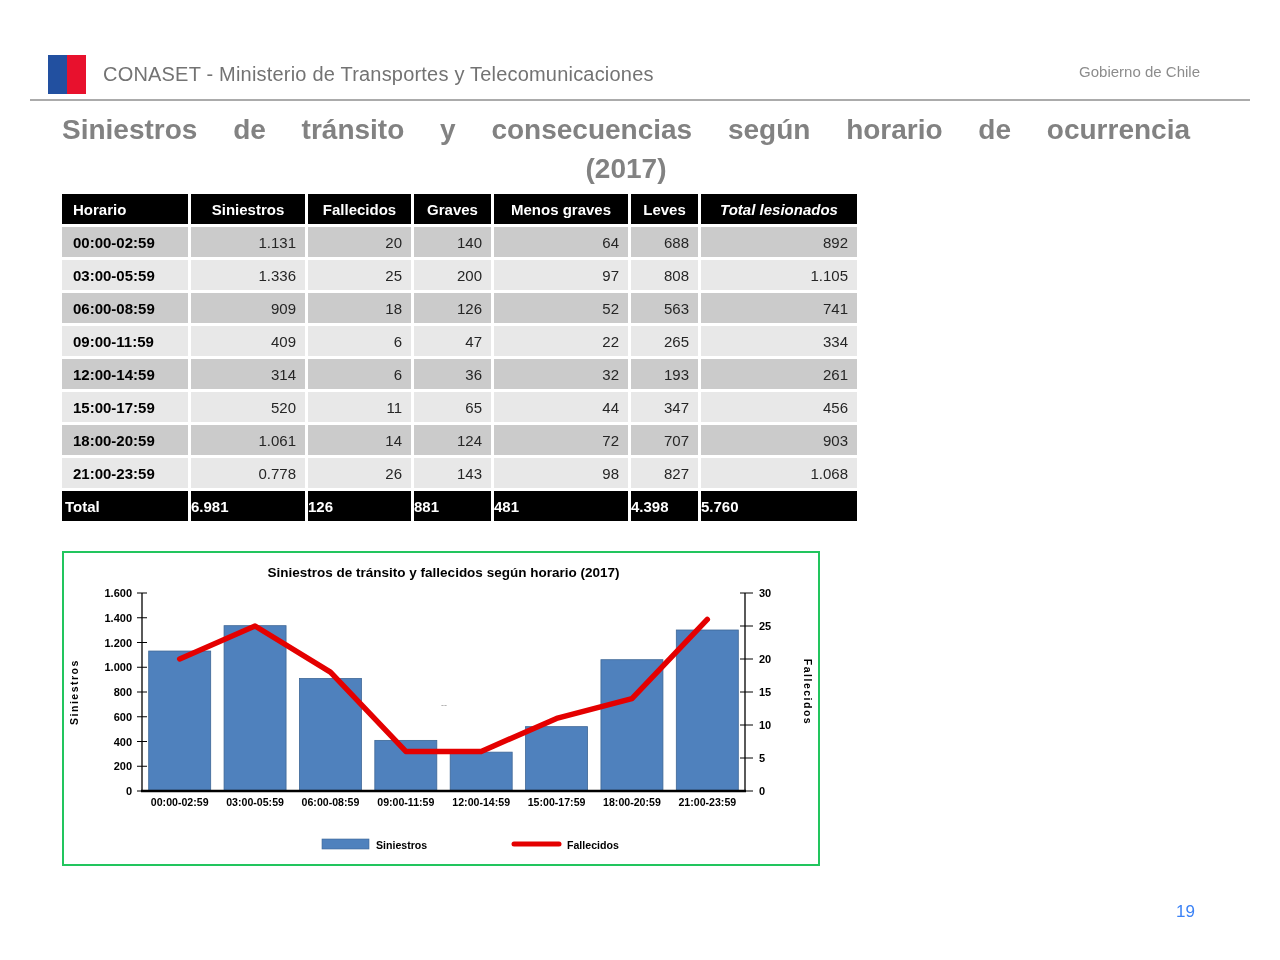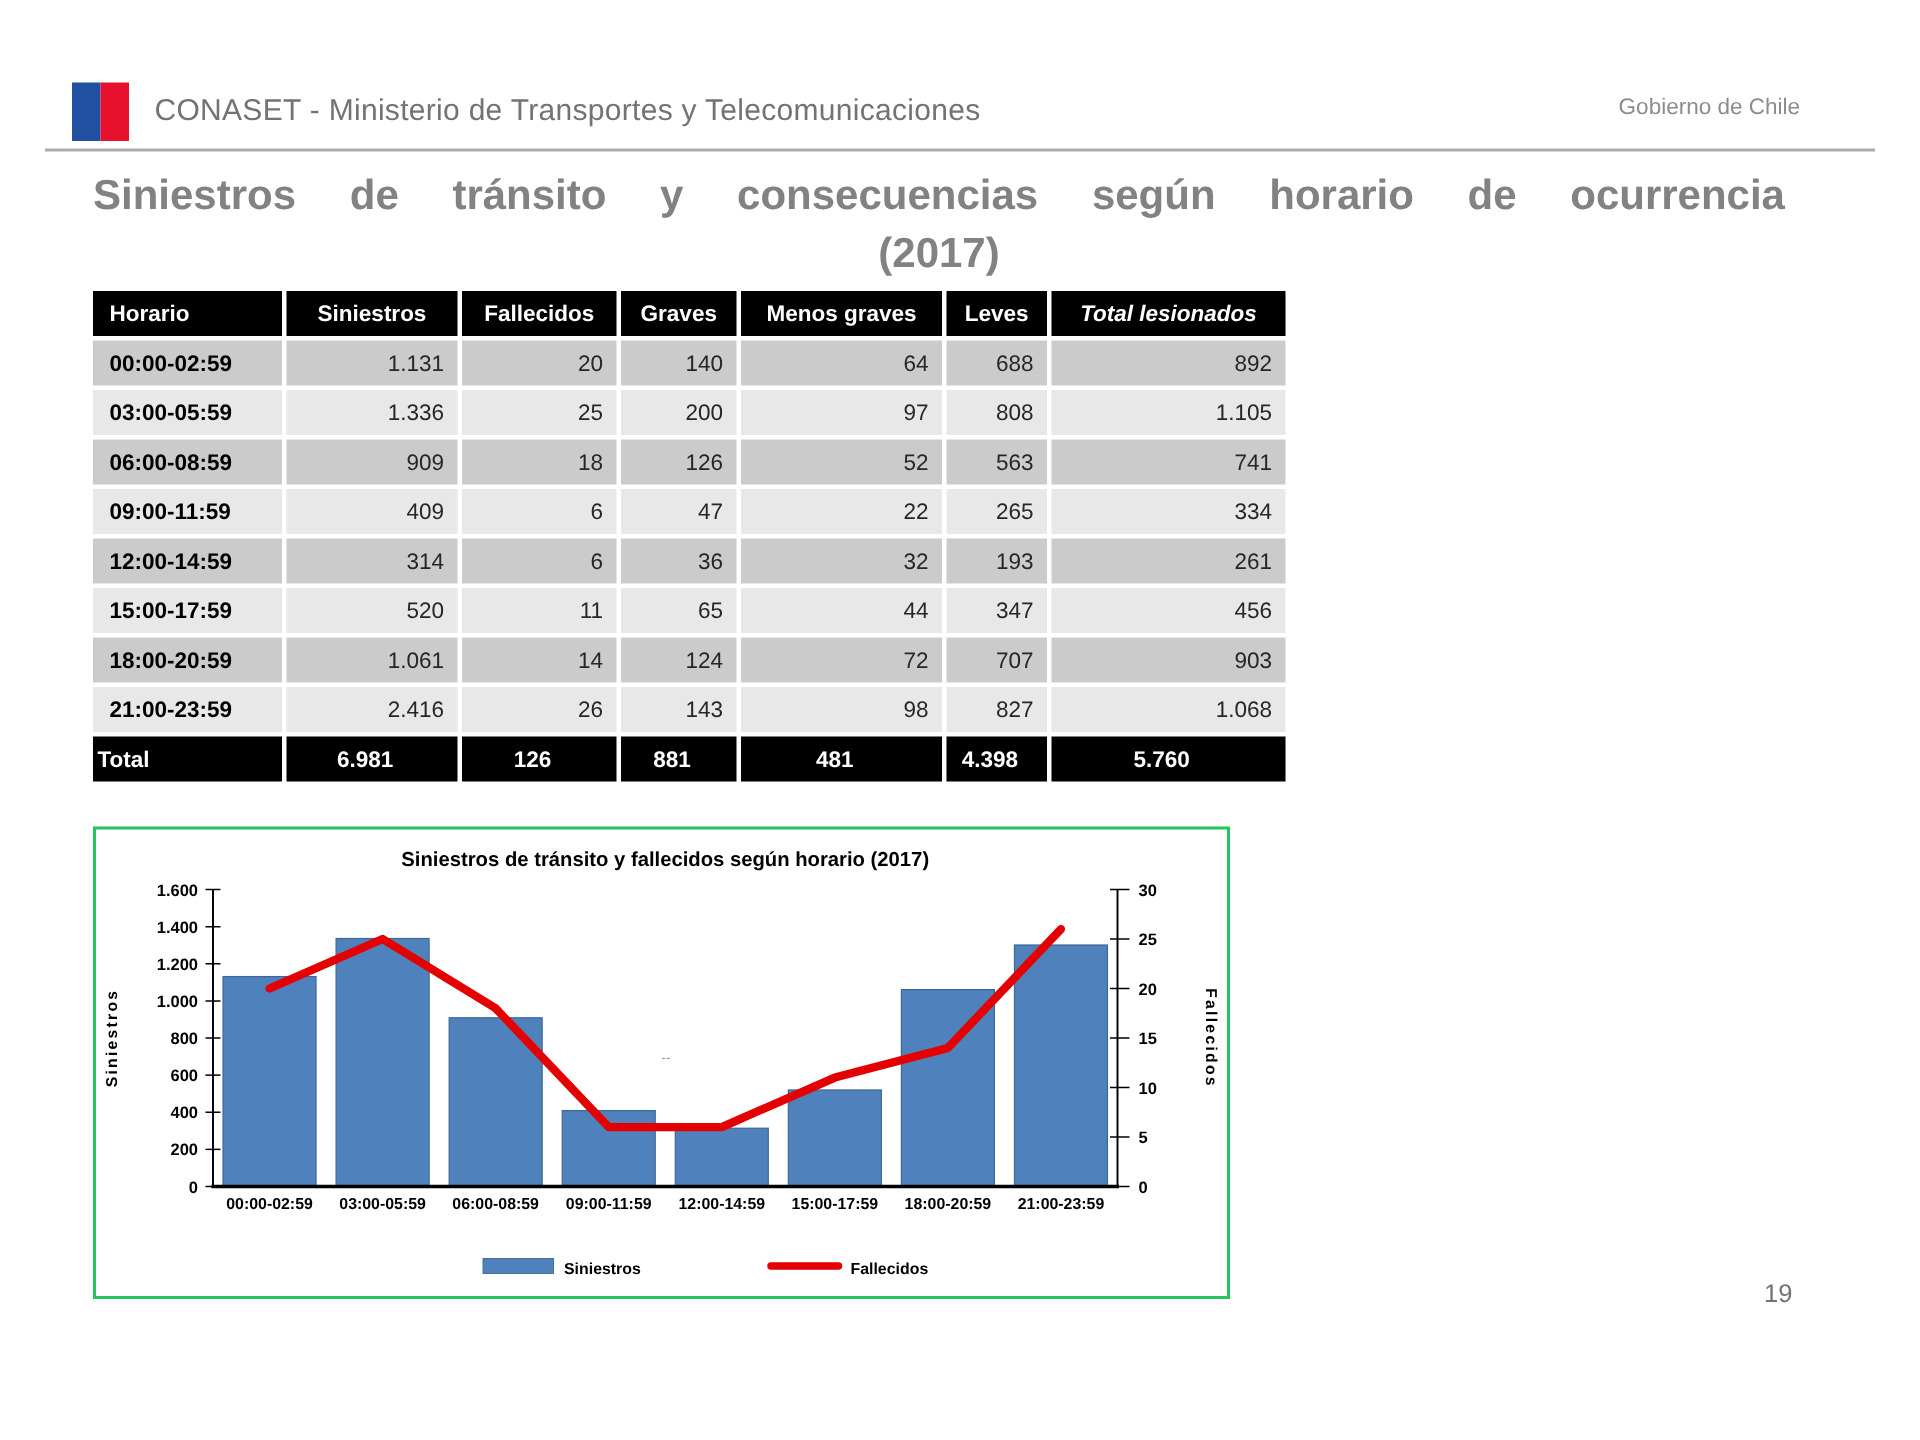--- a/index.html
+++ b/index.html
@@ -25,29 +25,29 @@
   .stats-table{position:absolute;left:59px;top:191px;border-collapse:separate;border-spacing:3px;}
   .stats-table th,.stats-table td{height:30px;font-size:15px;padding:0;white-space:nowrap;}
   .stats-table thead th{background:#000;color:#fff;font-weight:bold;text-align:center;padding:0 2px;}
   .stats-table thead th.cat{text-align:left;padding-left:11px;}
   .stats-table tbody td.cat{font-weight:bold;color:#000;text-align:left;padding-left:11px;}
   .stats-table tbody td.num{text-align:right;padding-right:9px;color:#262626;}
   .stats-table tbody tr.dark td{background:#CBCBCB;}
   .stats-table tbody tr.light td{background:#E8E8E8;}
   .stats-table tfoot td{background:#000;color:#fff;font-weight:bold;}
   .stats-table tfoot td.cat{text-align:left;padding-left:3px;margin-left:28px;}
-  .stats-table tfoot td.num{text-align:center;padding-right:9px;}
+  .stats-table tfoot td.num{text-align:left;padding-right:9px;}
 
   
   .chart-panel{position:absolute;left:62px;top:551px;width:758px;height:315px;
     border:2px solid #22c55e;box-sizing:border-box;background:#fff;}
   .chart-panel svg{display:block;}
 
   
-  .page-number{position:absolute;left:1176px;top:853px;font-size:17px;color:#737373;}
+  .page-number{position:absolute;left:1176px;top:902px;font-size:17px;color:#3b82f6;}
 </style>
 </head>
 <body>
 
 <div class="logo">
   <div class="blue"></div>
   <div class="red"></div>
 </div>
 <div class="org-text">CONASET - Ministerio de Transportes y Telecomunicaciones</div>
 <div class="gov-text">Gobierno de Chile</div>
@@ -129,21 +129,21 @@
         <td class="cat">18:00-20:59</td>
         <td class="num">1.061</td>
         <td class="num">14</td>
         <td class="num">124</td>
         <td class="num">72</td>
         <td class="num">707</td>
         <td class="num">903</td>
       </tr>
       <tr class="light">
         <td class="cat">21:00-23:59</td>
-        <td class="num">2.416</td>
+        <td class="num">0.778</td>
         <td class="num">26</td>
         <td class="num">143</td>
         <td class="num">98</td>
         <td class="num">827</td>
         <td class="num">1.068</td>
       </tr>
     </tbody>
   <tfoot>
     <tr id="tfoot-row">
         <td class="cat">Total</td>

